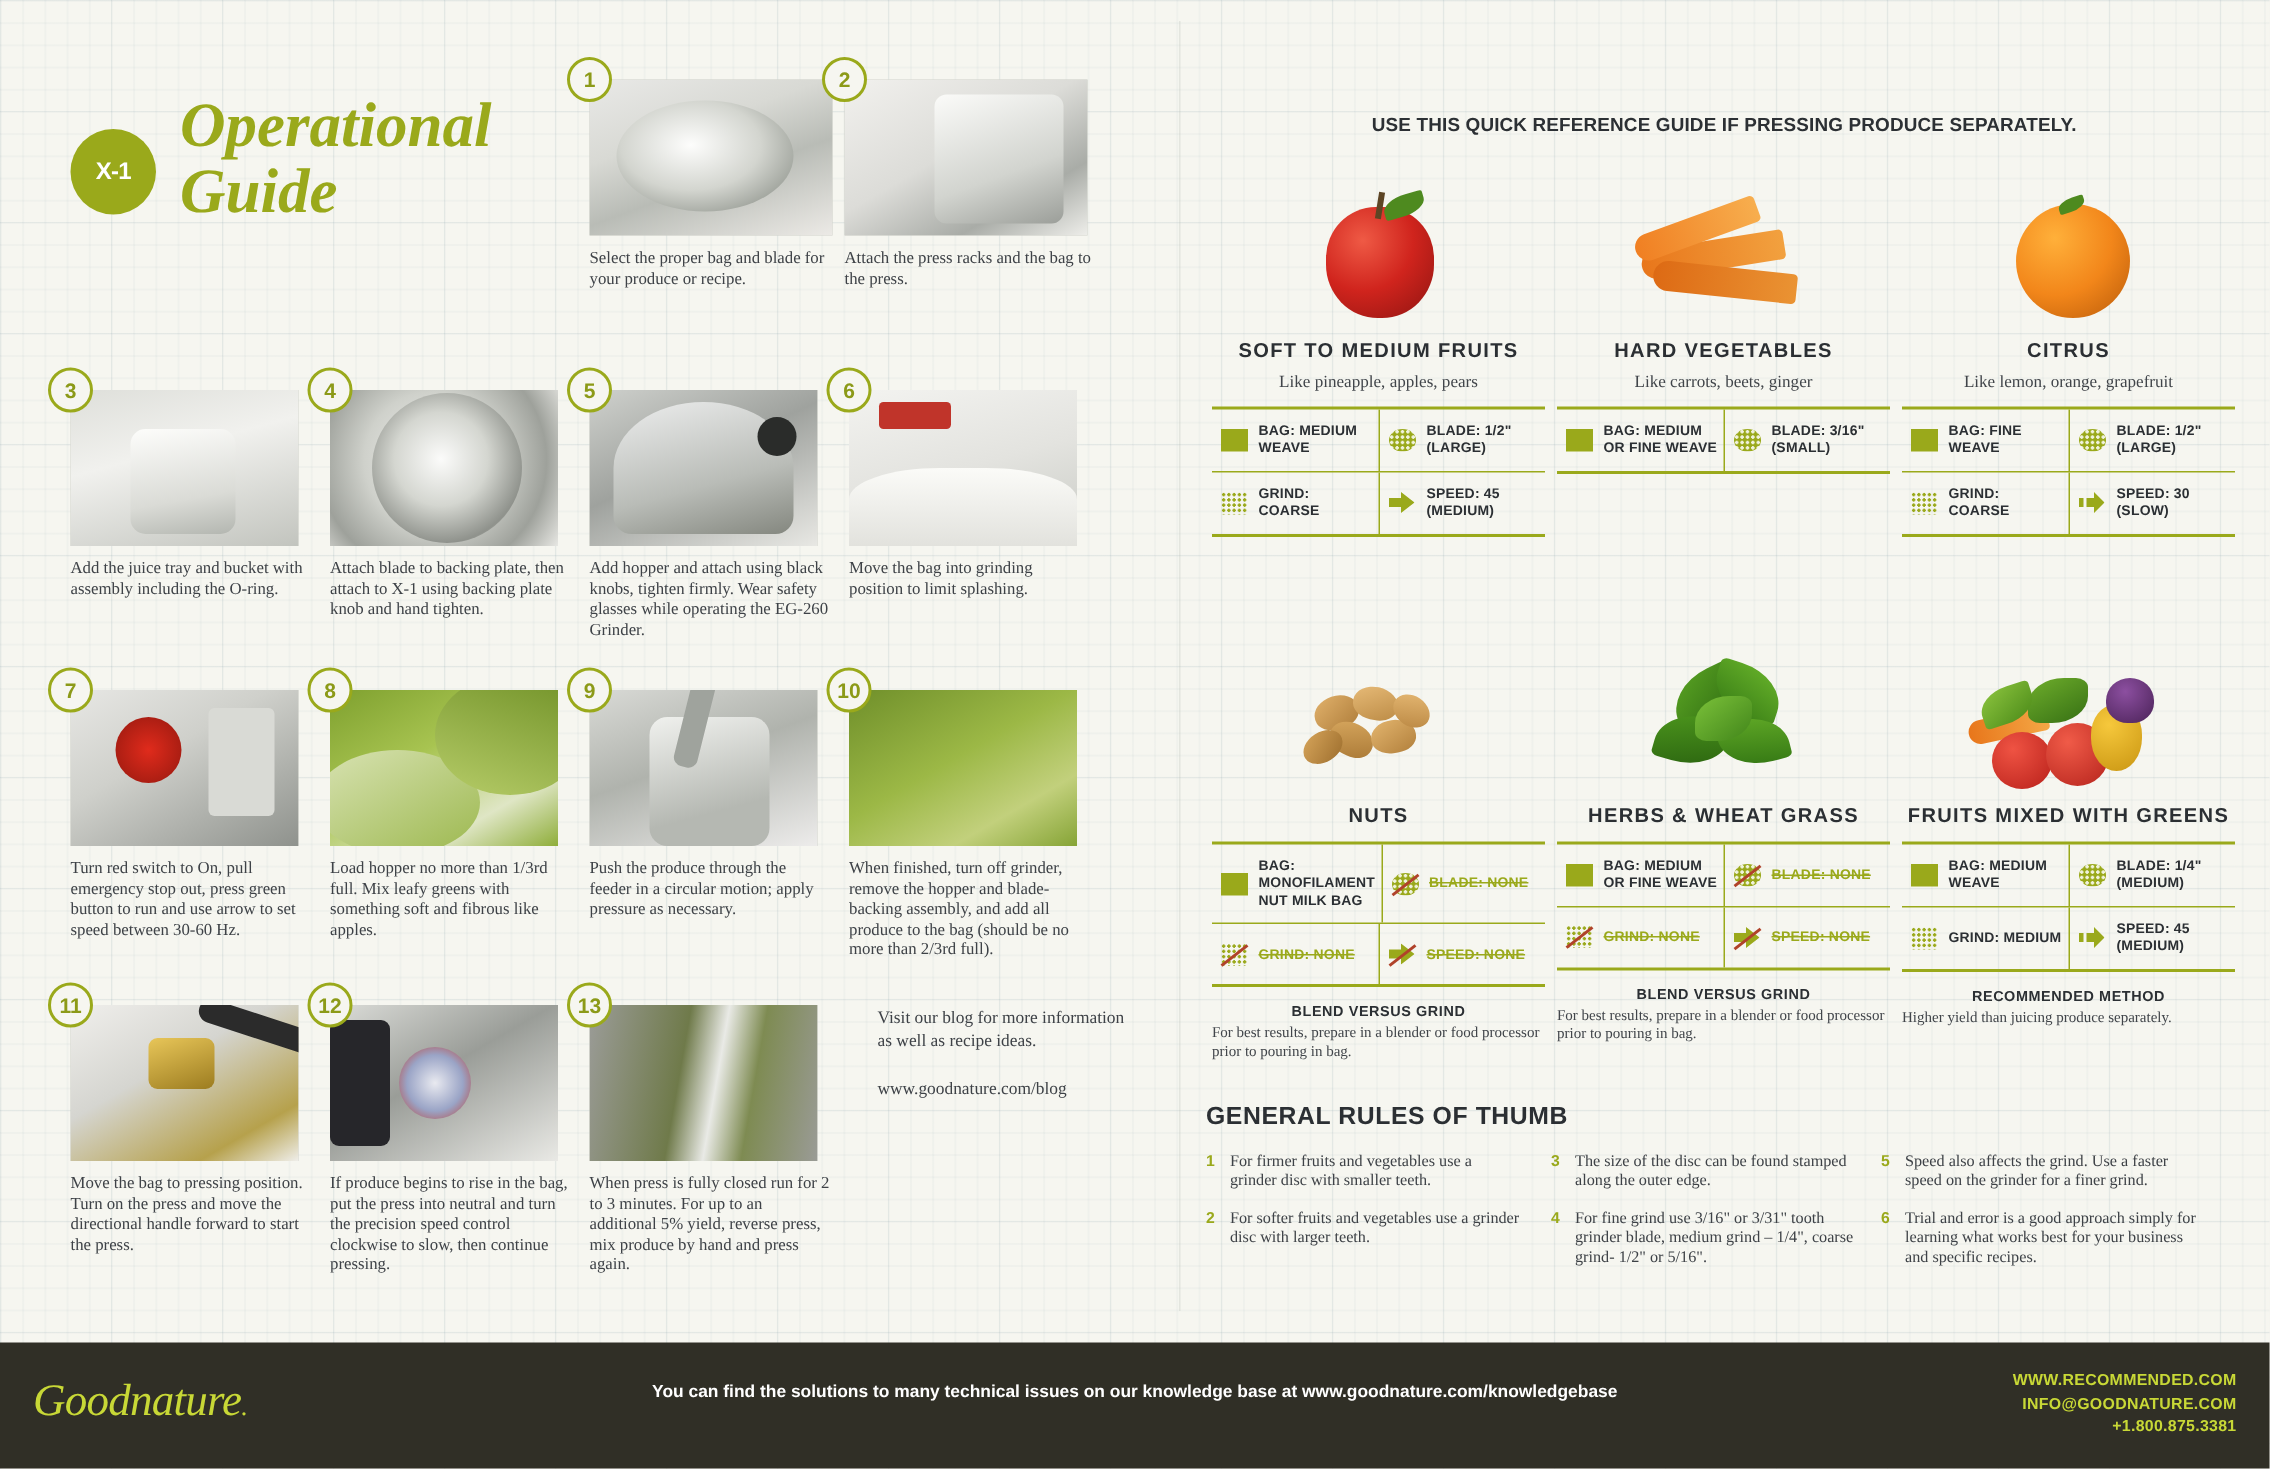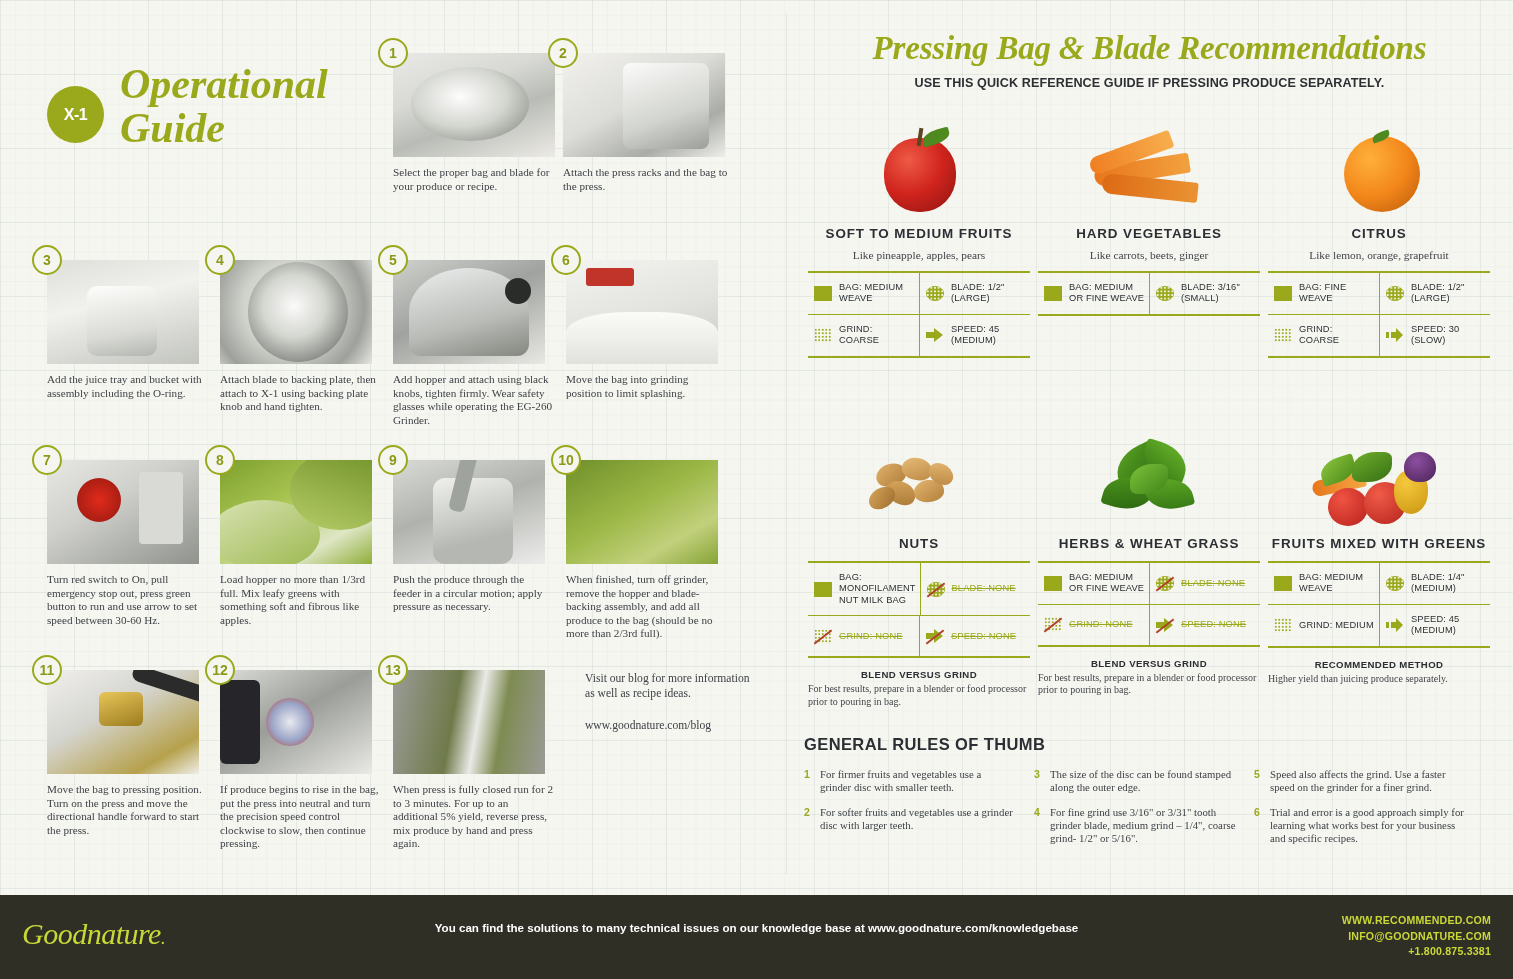--- a/index.html
+++ b/index.html
@@ -124,21 +124,21 @@
     border-top: 2px solid #9aa91b; border-bottom: 2px solid #9aa91b;
   }
   .grow { display: flex; }
   .grow + .grow { border-top: 1.5px solid #9aa91b; }
   .cell {
     flex: 1 1 50%; display: flex; align-items: center; gap: 7px;
     padding: 9px 4px 9px 6px; min-height: 40px;
   }
   .cell + .cell { border-left: 1.5px solid #9aa91b; }
   .cell .lbl {
-    font-family: "Liberation Sans", sans-serif; font-weight: normal;
+    font-family: "Liberation Sans", sans-serif; font-weight: bold;
     font-size: 9.3px; line-height: 11.4px; color: #2b2f33; letter-spacing: .15px;
   }
   .cell.none .lbl { color: #9aa91b; text-decoration: line-through; }
 
   .ico { width: 18px; height: 18px; flex: 0 0 18px; position: relative; }
   .ico-bag { background: #9aa91b; width: 15px; height: 15px; }
   .ico-blade {
     width: 15px; height: 15px; border-radius: 50%;
     background: #9aa91b;
     background-image: radial-gradient(circle, rgba(255,255,255,.85) 1px, transparent 1.3px);
@@ -338,21 +338,20 @@
     <div class="blog-note">
       <span>Visit our blog for more information as well as recipe ideas.</span>
       <span class="url">www.goodnature.com/blog</span>
     </div>
 
     <div class="doccode">20172-R02</div>
   </div>
 
   <div class="right">
 
-    <div class="rec-title">Pressing Bag &amp; Blade Recommendations</div>
     <div class="rec-sub">USE THIS QUICK REFERENCE GUIDE IF PRESSING PRODUCE SEPARATELY.</div>
 
     <div class="card" style="left:22px; top:120px;">
       <div class="art">
         <div style="position:absolute;left:76px;top:18px;width:72px;height:74px;border-radius:46% 46% 48% 48%;background:radial-gradient(circle at 34% 30%,#ef5a45 0%,#d0241d 48%,#8e1411 100%);"></div>
         <div style="position:absolute;left:110px;top:8px;width:4px;height:18px;background:#5d4524;transform:rotate(9deg);"></div>
         <div style="position:absolute;left:114px;top:10px;width:28px;height:14px;border-radius:60% 10% 60% 10%;background:#4e8a1f;transform:rotate(-16deg);"></div>
       </div>
       <h3>SOFT TO MEDIUM FRUITS</h3>
       <div class="like">Like pineapple, apples, pears</div>

